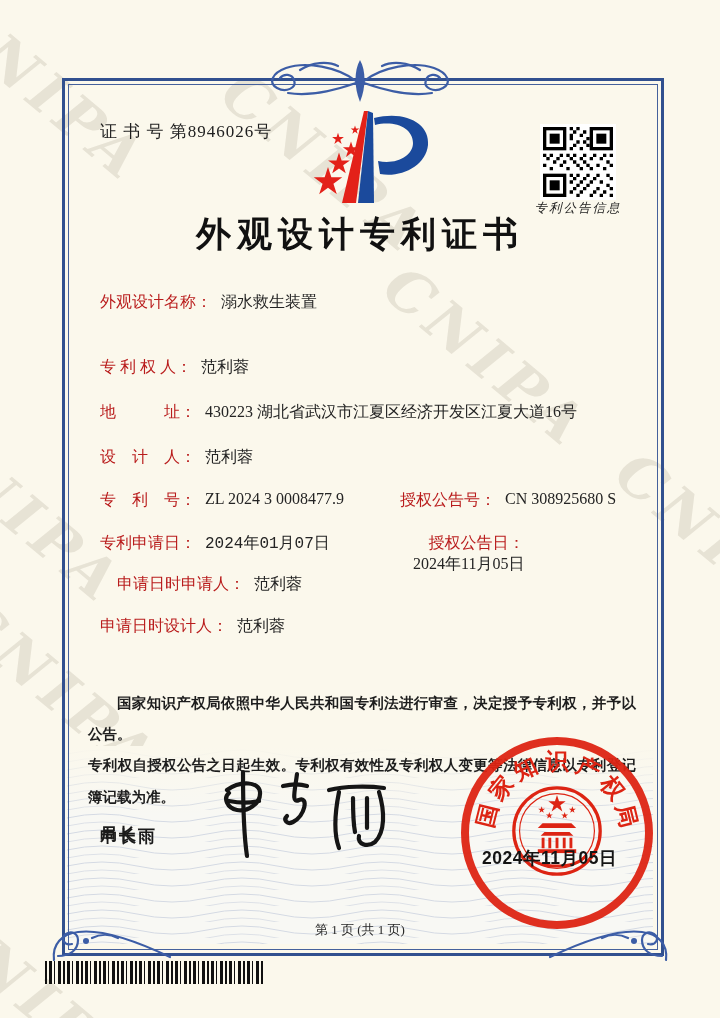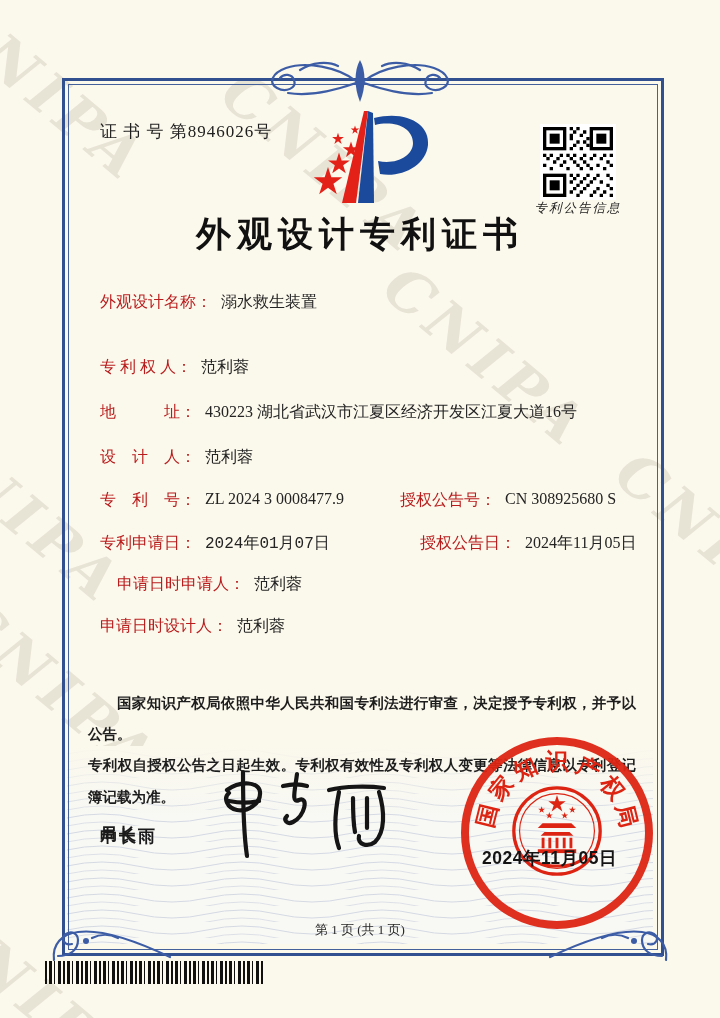--- a/index.html
+++ b/index.html
@@ -178,21 +178,21 @@
       <span class="val">ZL 2024 3 0008477.9</span>
     </div>
     <div class="row" style="left:400px;top:490px;">
       <span class="lab">授权公告号：</span>
       <span class="val">CN 308925680 S</span>
     </div>
     <div class="row" style="left:100px;top:533px;font-family:Liberation Mono, monospace;">
       <span class="lab">专利申请日：</span>
       <span class="val">2024年01月07日</span>
     </div>
-    <div class="row" style="left:420px;top:533px;">
+    <div class="row" style="left:404px;top:533px;flex-direction:column;">
       <span class="lab">授权公告日：</span>
       <span class="val">2024年11月05日</span>
     </div>
     <div class="row" style="left:100px;top:574px;margin-left:17px;">
       <span class="lab">申请日时申请人：</span>
       <span class="val">范利蓉</span>
     </div>
     <div class="row" style="left:100px;top:616px;">
       <span class="lab">申请日时设计人：</span>
       <span class="val">范利蓉</span>

